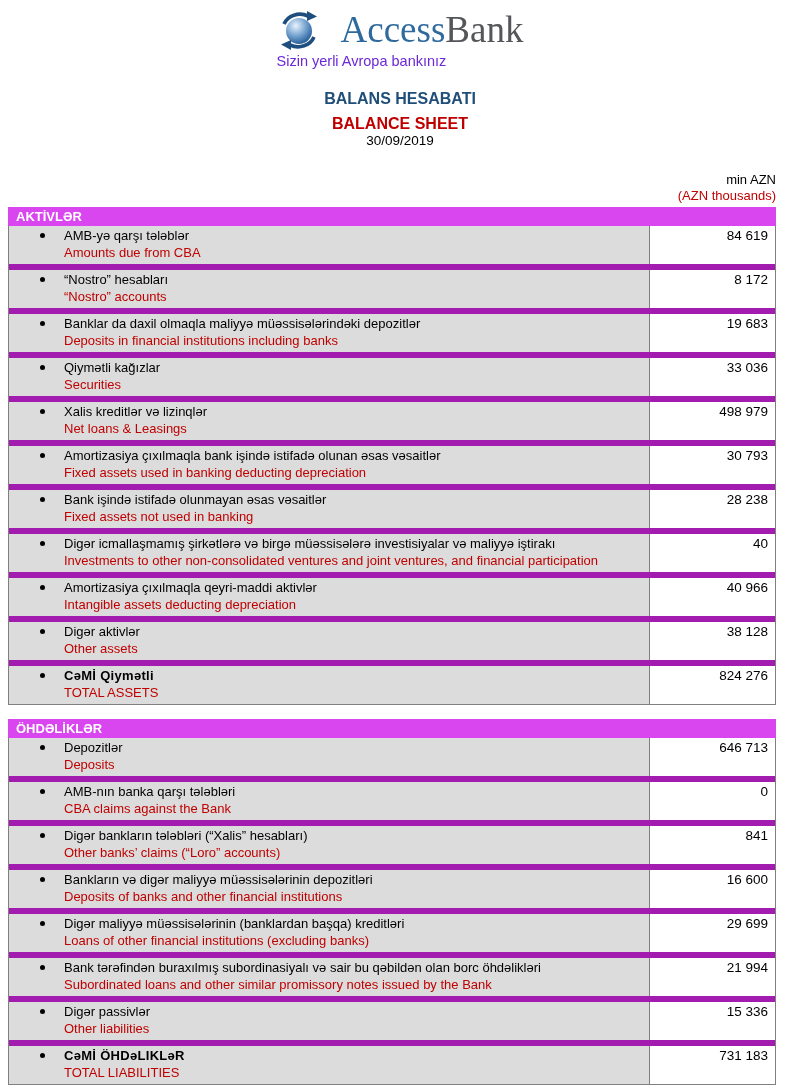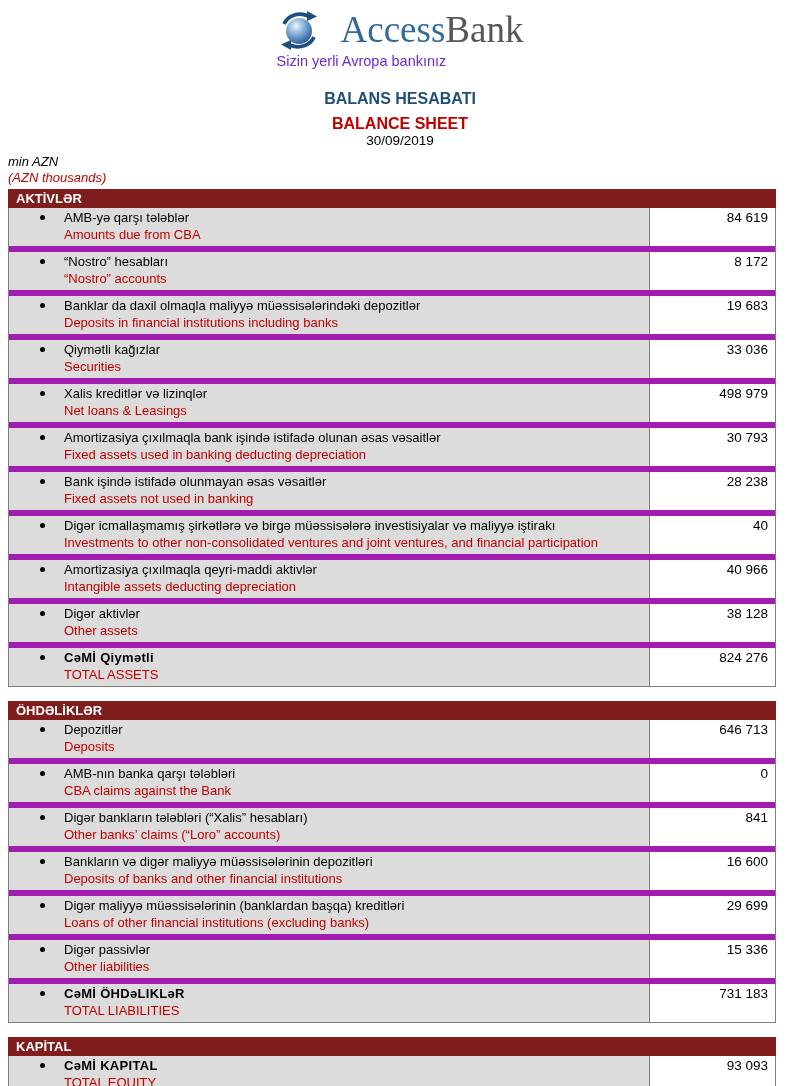--- a/index.html
+++ b/index.html
@@ -13,28 +13,28 @@
   .logo{display:inline-block;text-align:left;}
   .logo-row{display:flex;align-items:center;justify-content:center;gap:20px;}
   .logo-name{font-family:"Liberation Serif", serif;font-size:37px;line-height:40px;letter-spacing:0;}
   .logo-name .p1{color:#2F6A9E;}
   .logo-name .p2{color:#55565A;}
   .tagline{font-size:14.5px;color:#6d28d9;padding-right:2px;margin-top:1px;}
   .title-az{margin-top:20px;font-size:16px;font-weight:bold;color:#1F4E79;}
   .title-en{margin-top:7px;font-size:16px;font-weight:bold;color:#C00000;}
   .report-date{font-size:13.5px;color:#000;}
   
-  .units{width:768px;margin-left:8px;text-align:left;margin-top:6px;line-height:16px;font-style:italic;}
+  .units{width:768px;margin-left:8px;text-align:right;margin-top:24px;line-height:16px;}
   .units .u-az{font-size:13px;color:#000;}
   .units .u-en{font-size:13px;color:#C00000;}
   
   .balance-table{width:768px;margin-left:8px;margin-top:3px;}
   .section{margin-bottom:14px;}
   .section-header{
-    background:#7f1d1d;color:#fff;font-size:13px;font-weight:bold;
+    background:#d946ef;color:#fff;font-size:13px;font-weight:bold;
     height:19px;line-height:19px;padding-left:8px;
   }
   .rows{border:1px solid #7F7F7F;border-top:none;}
   .row{display:flex;min-height:35px;border-top:6px solid #a21caf;}
   .rows .row:first-child{border-top:none;}
   .label-cell{
     flex:1;background:#DCDCDC;position:relative;
     padding:1px 8px 3px 55px;line-height:17px;font-size:13px;
   }
   .bullet{
@@ -223,20 +223,28 @@
     <div class="label-cell">
       <span class="bullet"></span>
       <div class="lbl-az">Digər maliyyə müəssisələrinin (banklardan başqa) kreditləri</div>
       <div class="lbl-en">Loans of other financial institutions (excluding banks)</div>
     </div>
     <div class="value-cell">29 699</div>
   </div>
         <div class="row">
     <div class="label-cell">
       <span class="bullet"></span>
+      <div class="lbl-az">Bank tərəfindən buraxılmış subordinasiyalı və sair bu qəbildən olan borc öhdəlikləri</div>
+      <div class="lbl-en">Subordinated loans and other similar promissory notes issued by the Bank</div>
+    </div>
+    <div class="value-cell">21 994</div>
+  </div>
+        <div class="row">
+    <div class="label-cell">
+      <span class="bullet"></span>
       <div class="lbl-az">Digər passivlər</div>
       <div class="lbl-en">Other liabilities</div>
     </div>
     <div class="value-cell">15 336</div>
   </div>
         <div class="row total">
     <div class="label-cell">
       <span class="bullet"></span>
       <div class="lbl-az">CəMİ ÖHDəLIKLəR</div>
       <div class="lbl-en">TOTAL LIABILITIES</div>

